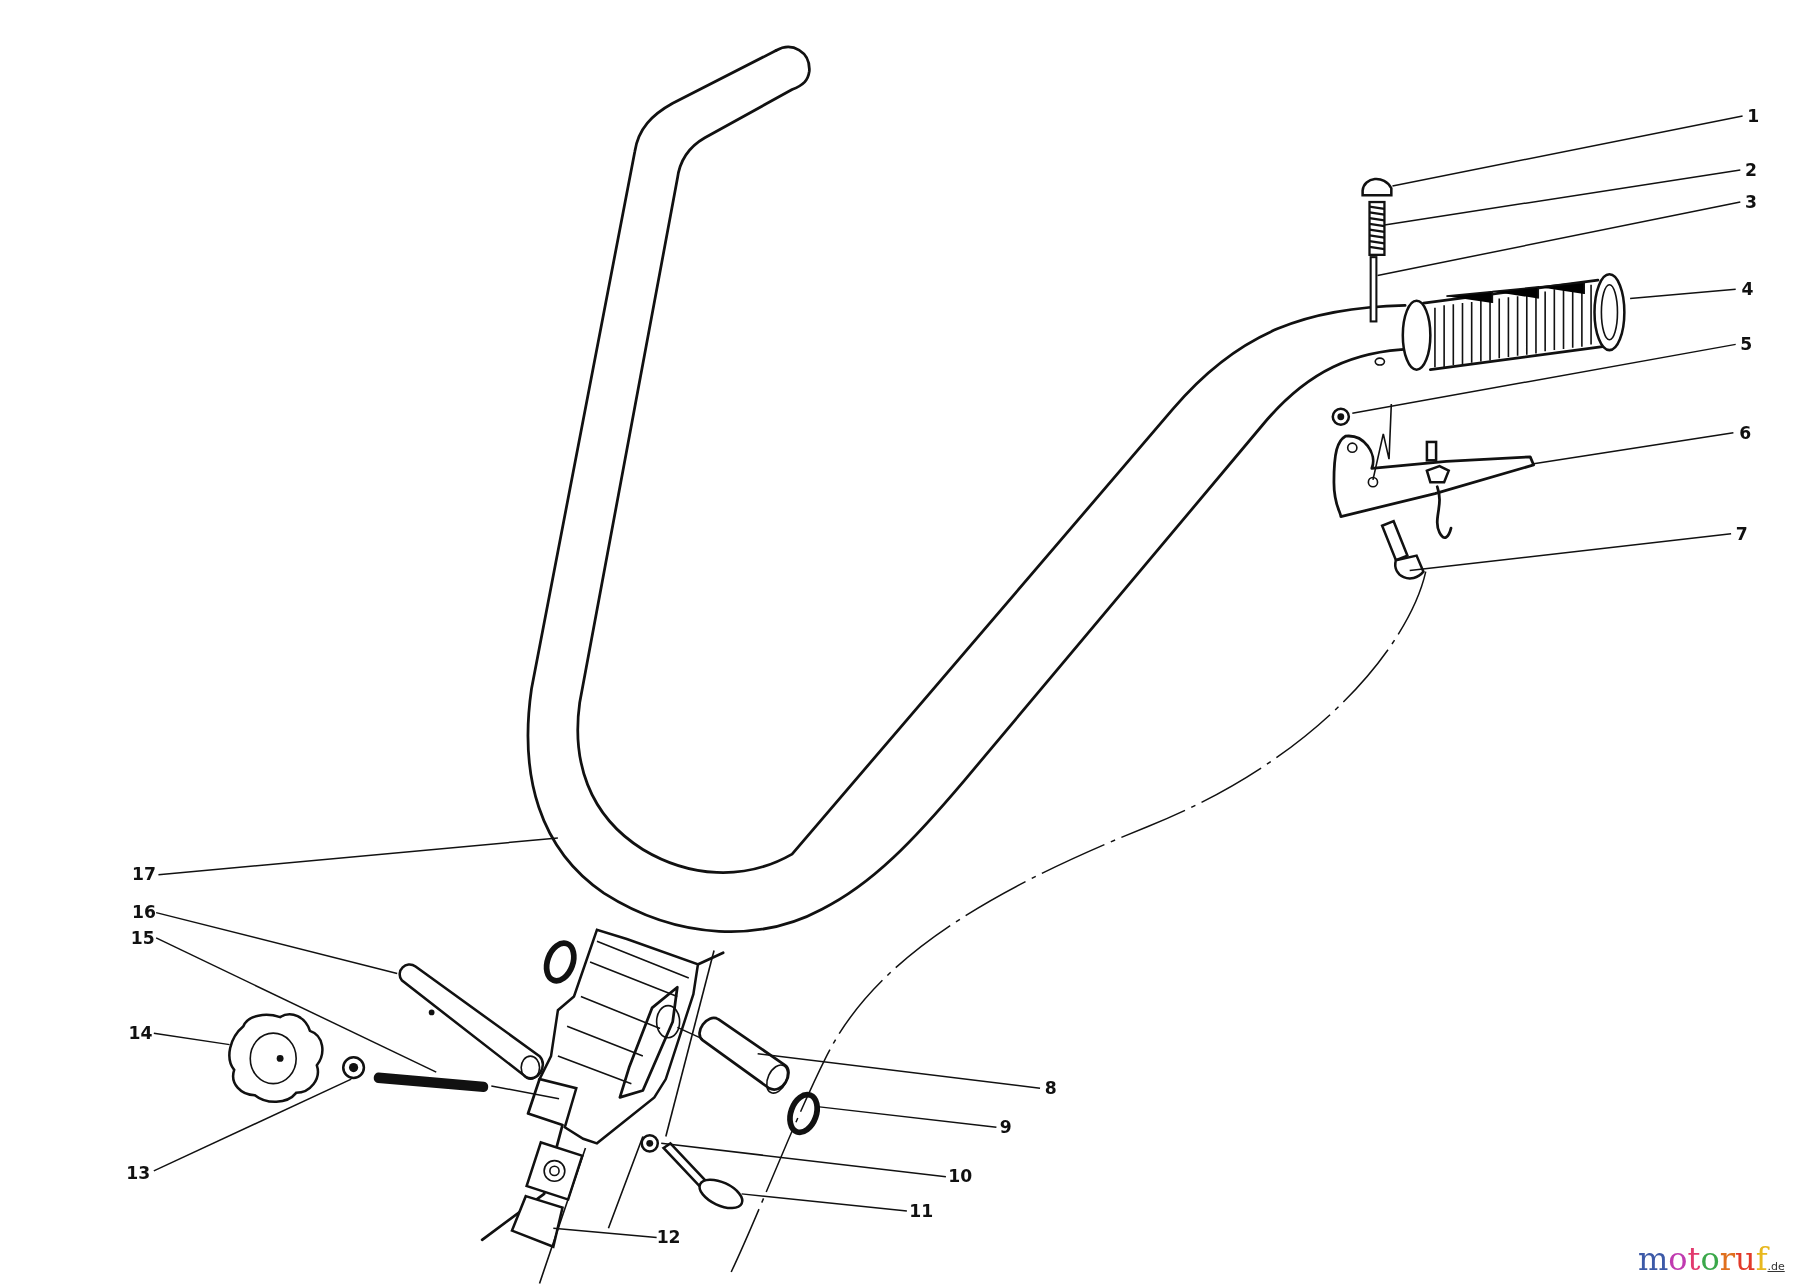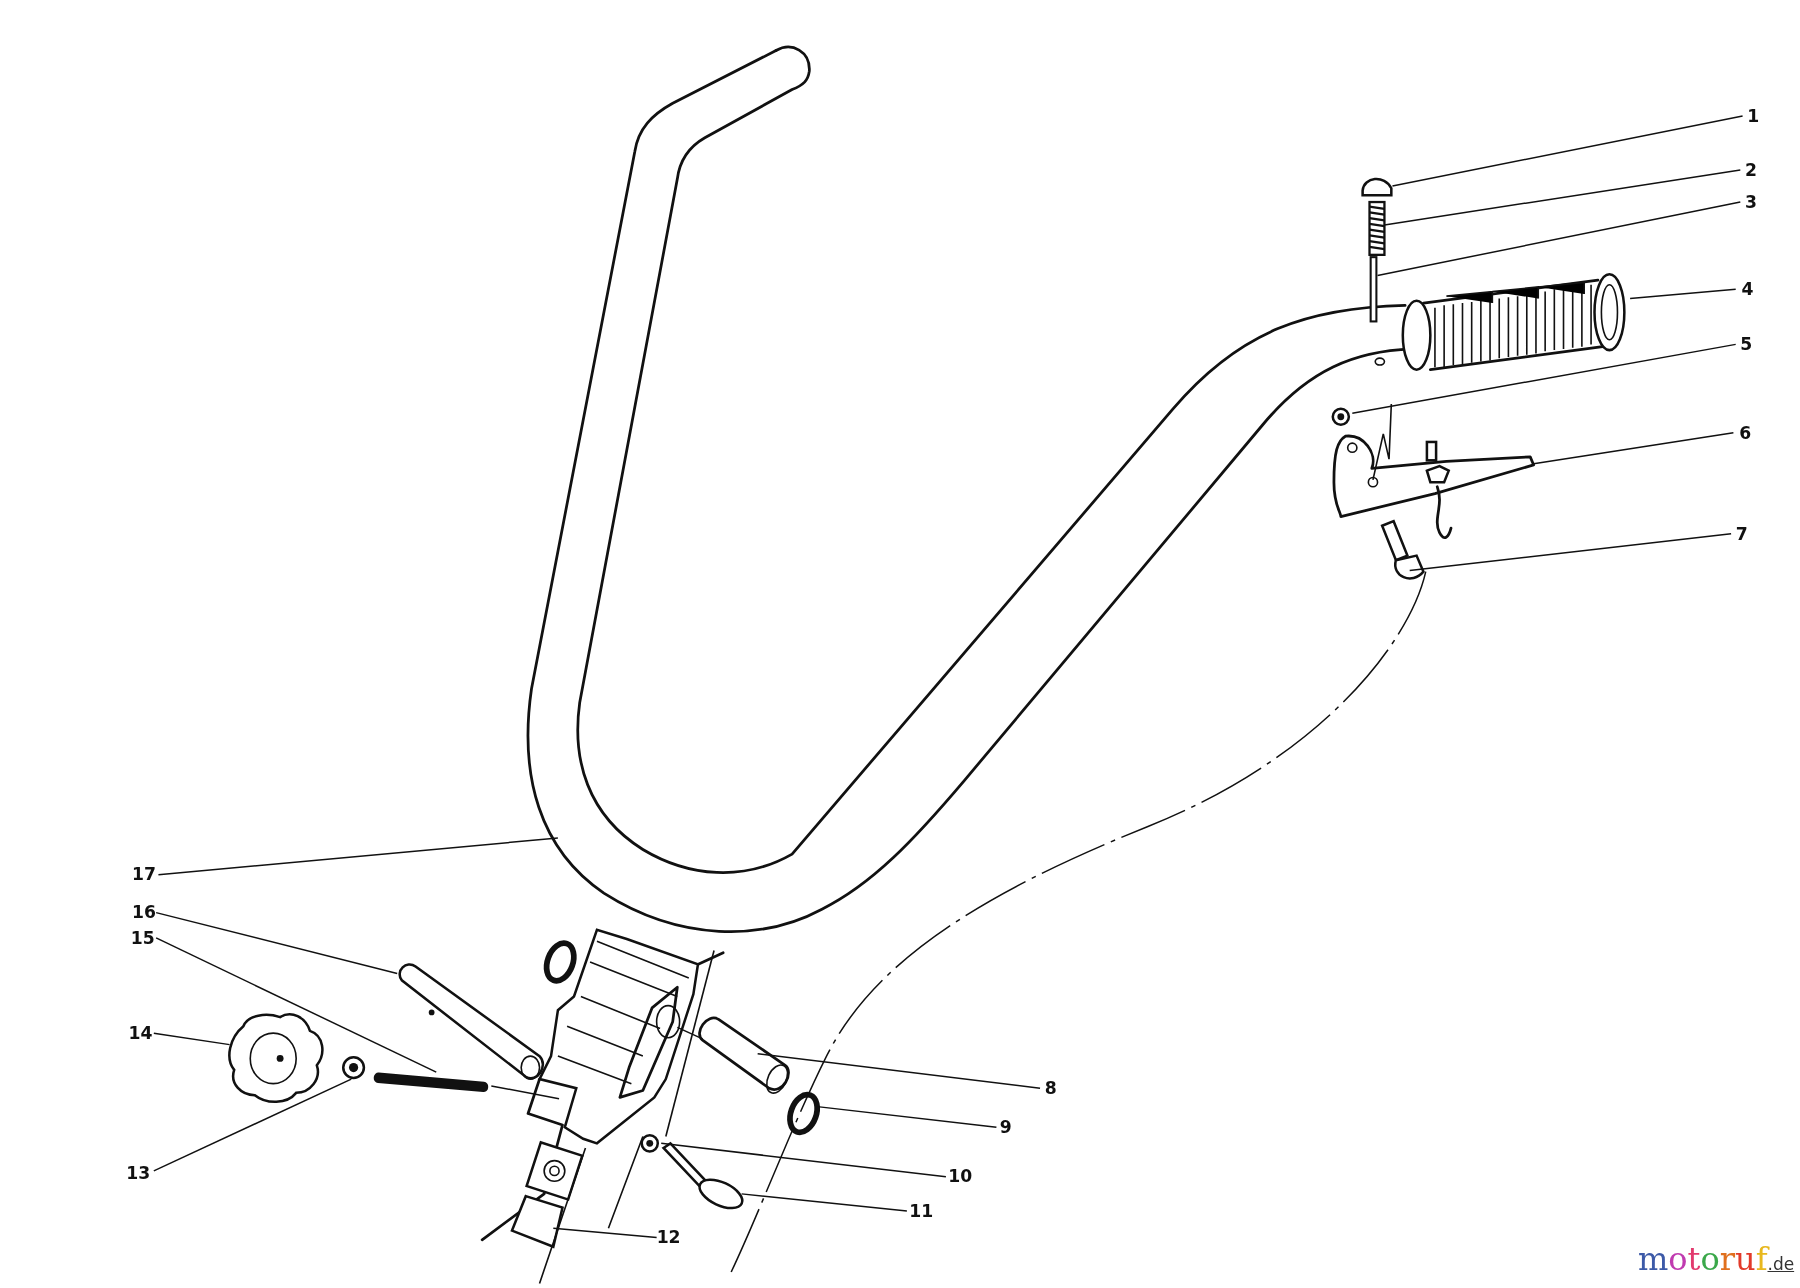--- a/index.html
+++ b/index.html
@@ -6,21 +6,21 @@
   body { width:1800px; height:1288px; position:relative; overflow:hidden; font-family:"Liberation Sans", sans-serif; }
   #diagram { position:absolute; left:0; top:0; width:1800px; height:1288px; }
   .part { fill:none; stroke:#111; stroke-width:2.4; stroke-linecap:round; stroke-linejoin:round; }
   .thin { fill:none; stroke:#111; stroke-width:1.4; }
   .leader { fill:none; stroke:#111; stroke-width:1.3; }
   .dash { fill:none; stroke:#111; stroke-width:1.3; stroke-dasharray:60 6 4 6; }
   .fillw { fill:#fff; stroke:#111; stroke-width:2.2; }
   .callout { font-family:"DejaVu Sans", sans-serif; font-weight:bold; font-size:15px; fill:#111; }
   .brand { position:absolute; left:1638px; top:1240px; font-family:"DejaVu Serif", serif; font-size:32px; letter-spacing:0px; }
   .brand span { display:inline-block; }
-  .brand .tld { font-family:"DejaVu Sans", sans-serif; font-size:17px; color:#333;text-decoration:underline; }
+  .brand .tld { font-family:"DejaVu Sans", sans-serif; font-size:11px; color:#333;text-decoration:underline; }
 </style>
 </head>
 <body>
 
 <svg id="diagram" viewBox="0 0 1568 1122" xmlns="http://www.w3.org/2000/svg">
 
   <g>
     <path class="part" d="M676,44 C690,36 706,45 705,62 C704,70 700,74 690,78 L614,120 C600,128 592,140 590,156 L505,612 C498,662 512,710 560,740 C600,764 648,768 690,744 L1022,356 C1080,288 1140,268 1224,266"></path>
     <path class="part" d="M676,44 L586,90 C568,100 556,112 553,132 L463,600 C452,676 470,740 526,778 C592,820 664,820 716,792 C760,770 796,732 840,680 L1100,370 C1140,322 1180,306 1230,304"></path>
     <path class="part" d="M630,830 L604,842"></path>

